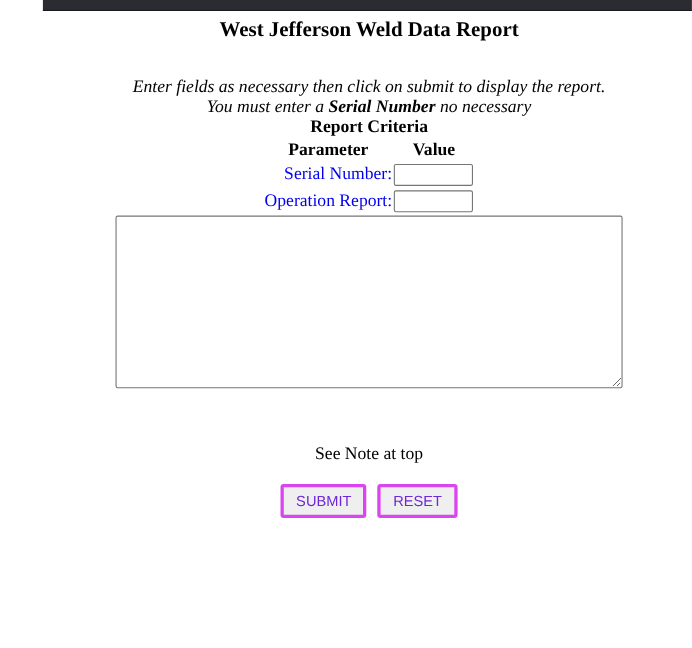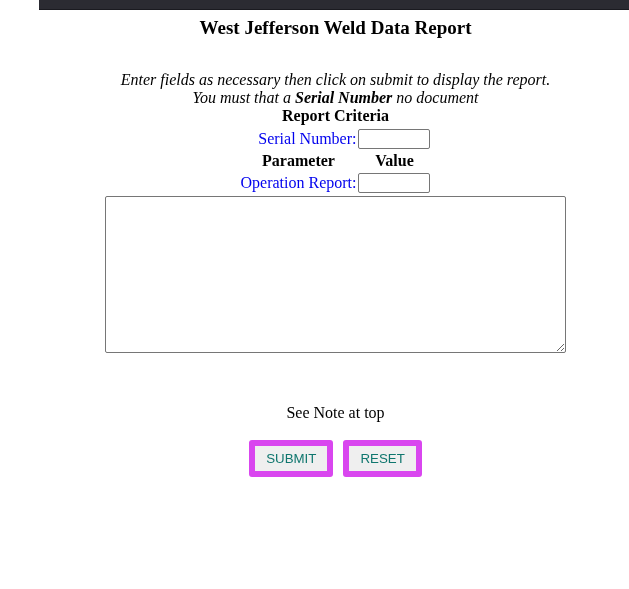--- a/index.html
+++ b/index.html
@@ -95,59 +95,59 @@
   }
   .note-line {
     margin-top: 51px;
     line-height: 18px;
   }
   .button-row {
     margin-top: 18px;
   }
   button.form-button {
     font: 13.3px "Liberation Sans", sans-serif;
-    color: #0f766e;
+    color: #6d28d9;
     background: #efefef;
-    border: 6px solid #d946ef;
+    border: 3px solid #d946ef;
     border-radius: 3px;
     padding: 2px 11px;
     height: 21px;
     margin: 0 3px;
     cursor: pointer;
   }
 </style>
 </head>
 <body>
 
 <div class="viewport">
 
   <div class="top-bar"></div>
 
   <div class="content">
 
     <div class="page-title">West Jefferson Weld Data Report</div>
 
     <div class="instructions">
       <span>Enter fields as necessary then click on submit to display the report.</span><br>
-      <span>You must that a </span><span class="bold-inline">Serial Number</span><span> no document</span>
+      <span>You must enter a </span><span class="bold-inline">Serial Number</span><span> no necessary</span>
     </div>
 
     <div class="criteria-heading">Report Criteria</div>
 
     <table class="criteria-table">
       <tbody>
           <tr>
+        <th>Parameter</th>
+        <th>Value</th>
+      </tr>
+      <tr>
         <td class="param-label">Serial Number:</td>
         <td class="param-value">
           <input type="text" class="text-field" value="" style="">
         </td>
-      </tr>
-      <tr>
-        <th>Parameter</th>
-        <th>Value</th>
       </tr>
       <tr>
         <td class="param-label">Operation Report:</td>
         <td class="param-value">
           <input type="text" class="text-field" value="" style="">
         </td>
       </tr>
     </tbody>
       </table>
 

